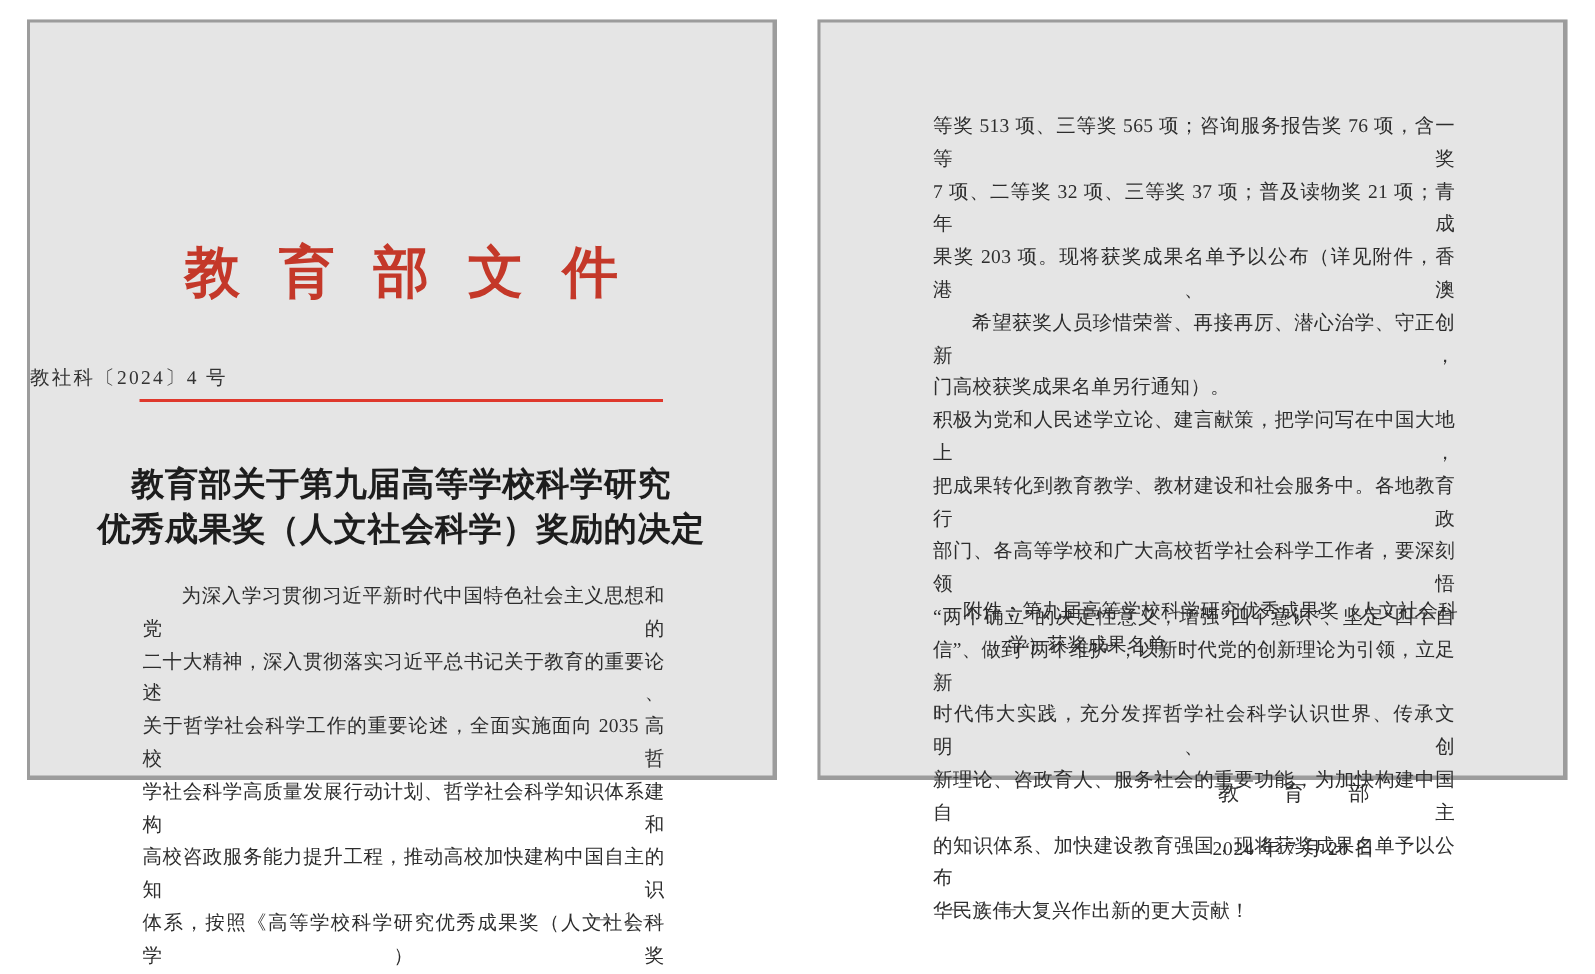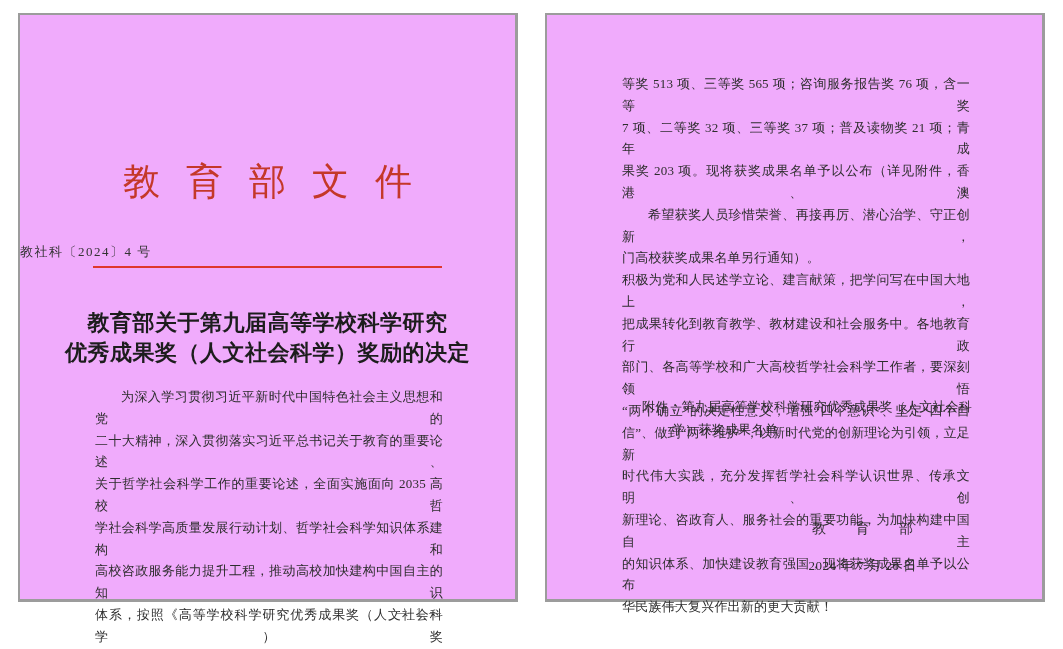--- a/index.html
+++ b/index.html
@@ -8,35 +8,35 @@
     width: 1063px; height: 649px;
     font-family: "Liberation Serif", "DejaVu Serif", serif;
     color: #2d2d2d;
     overflow: hidden;
   }
   .canvas { position: relative; width: 1063px; height: 649px; }
 
   .page {
     position: absolute;
     top: 13px;
-    width: 500px; height: 589px;
-    background: #f0abfc;
+    width: 500px; height: 507px;
+    background: #e5e5e5;
     border: 2px solid #9c9c9c;
     border-right-width: 3px;
     border-bottom-width: 3px;
   }
   .page-1 { left: 18px; }
   .page-2 { left: 545px; }
 
   
   .agency-header {
     position: absolute; top: 142px; left: 0; right: 0;
     text-align: center;
     color: #c43829;
-    font-size: 37px; font-weight: 400;
+    font-size: 37px; font-weight: 700;
     letter-spacing: 26px; text-indent: 26px;
     white-space: nowrap;
   }
   .doc-number {
     position: absolute; top: 228px; left: 0; right: 0;
     text-align: left;
     font-size: 13px; color: #333;
     letter-spacing: 1.5px;
   }
   .red-rule {

